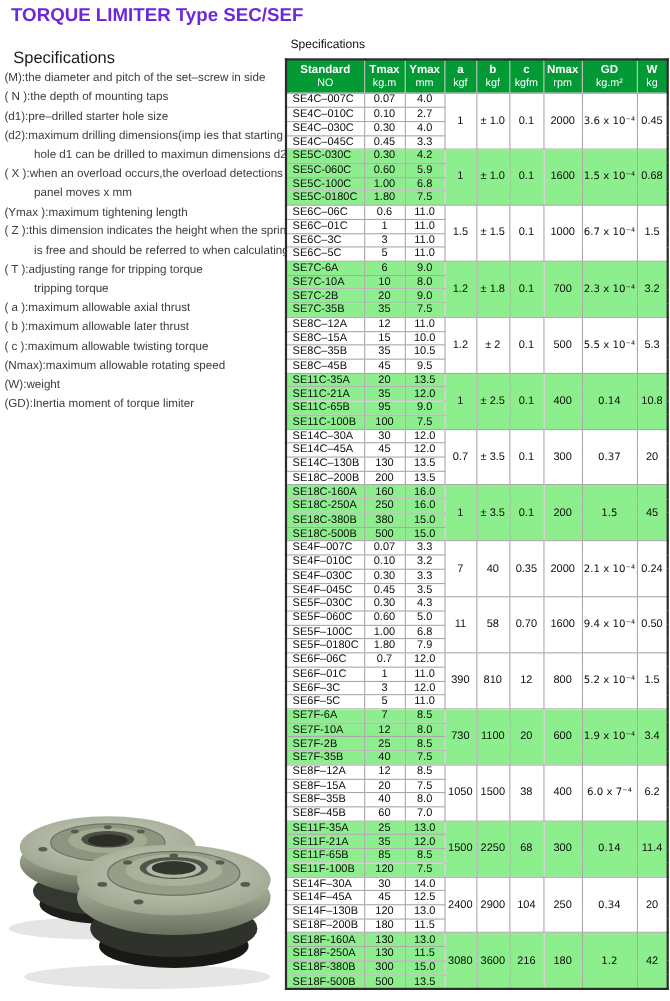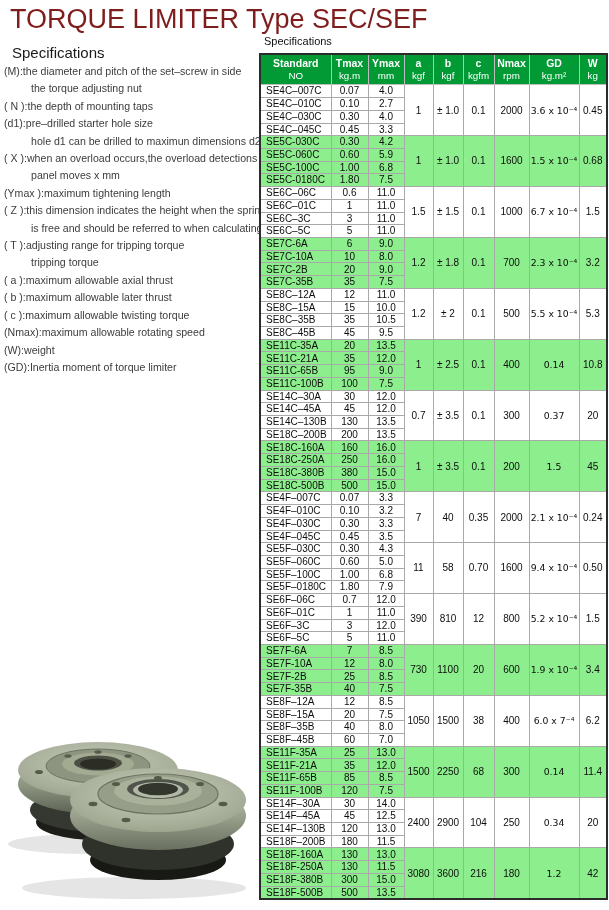--- a/index.html
+++ b/index.html
@@ -1,21 +1,21 @@
 <!DOCTYPE html>
 <html><head>
 <meta charset="utf-8">
 <style>
   html,body{margin:0;padding:0;}
   body{
     width:609px;height:910px;background:#ffffff;position:relative;overflow:hidden;
     font-family:"Liberation Sans", sans-serif;
   }
   .page-title{
-    position:absolute;left:10px;top:4px;font-size:27px;font-weight:normal;color:#7f1d1d;
+    position:absolute;left:10px;top:4px;font-size:17px;font-weight:bold;color:#6d28d9;
   }
   .left-heading{
     position:absolute;left:12px;top:44px;font-size:15px;color:#1a1a1a;
   }
   .notes{
     position:absolute;left:4px;top:63px;width:258px;
     font-size:10.6px;line-height:17.4px;color:#3c3c3c;
   }
   .note{white-space:nowrap;}
   .note.indent{padding-left:27px;}
@@ -46,23 +46,23 @@
 </style>
 </head>
 <body>
 
 <div class="page-title">TORQUE LIMITER Type SEC/SEF</div>
 
 <div class="left-heading">Specifications</div>
 
 <div class="notes">
     <div class="note">(M):the diameter and pitch of the set–screw in side</div>
-    <div class="note indent">the torque adjusting nut</div>
     <div class="note">( N ):the depth of mounting taps</div>
     <div class="note">(d1):pre–drilled starter hole size</div>
+    <div class="note">(d2):maximum drilling dimensions(imp ies that starting</div>
     <div class="note indent">hole d1 can be drilled to maximun dimensions d2)</div>
     <div class="note">( X ):when an overload occurs,the overload detections</div>
     <div class="note indent">panel moves x mm</div>
     <div class="note">(Ymax ):maximum tightening length</div>
     <div class="note">( Z ):this dimension indicates the height when the spring</div>
     <div class="note indent">is free and should be referred to when calculating</div>
     <div class="note">( T ):adjusting range for tripping torque</div>
     <div class="note indent">tripping torque</div>
     <div class="note">( a ):maximum  allowable axial thrust</div>
     <div class="note">( b ):maximum allowable later thrust</div>

